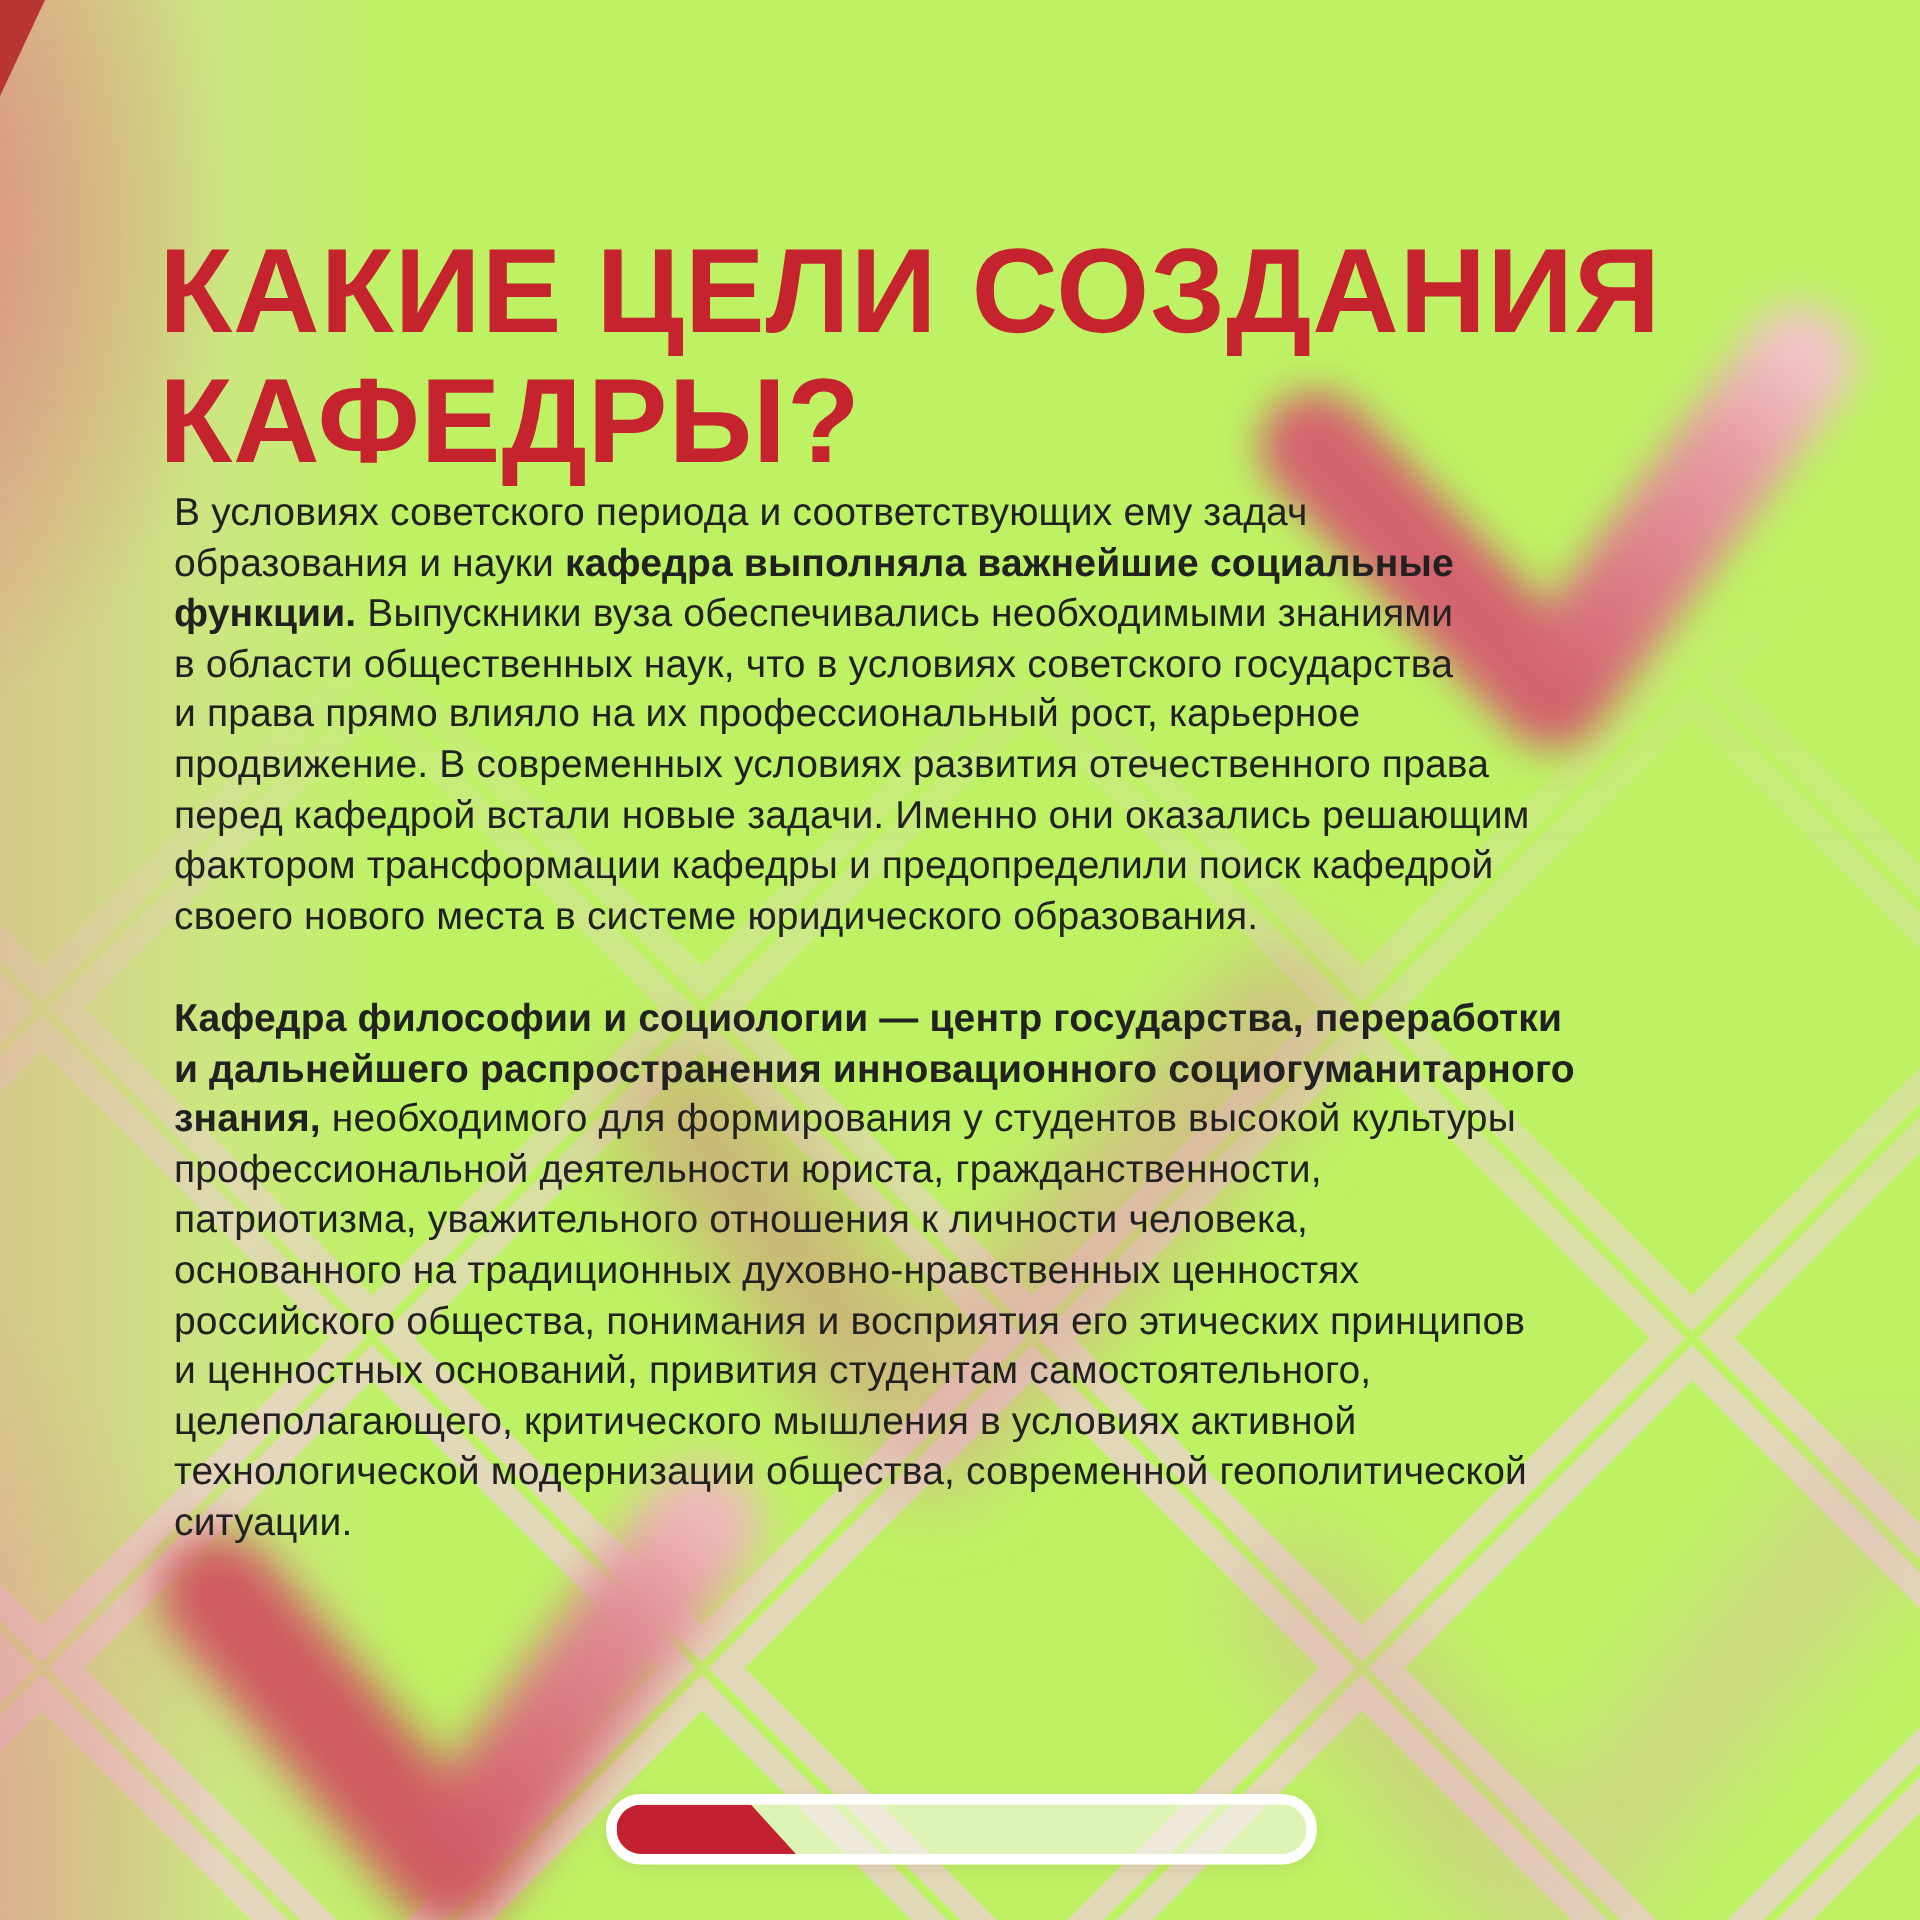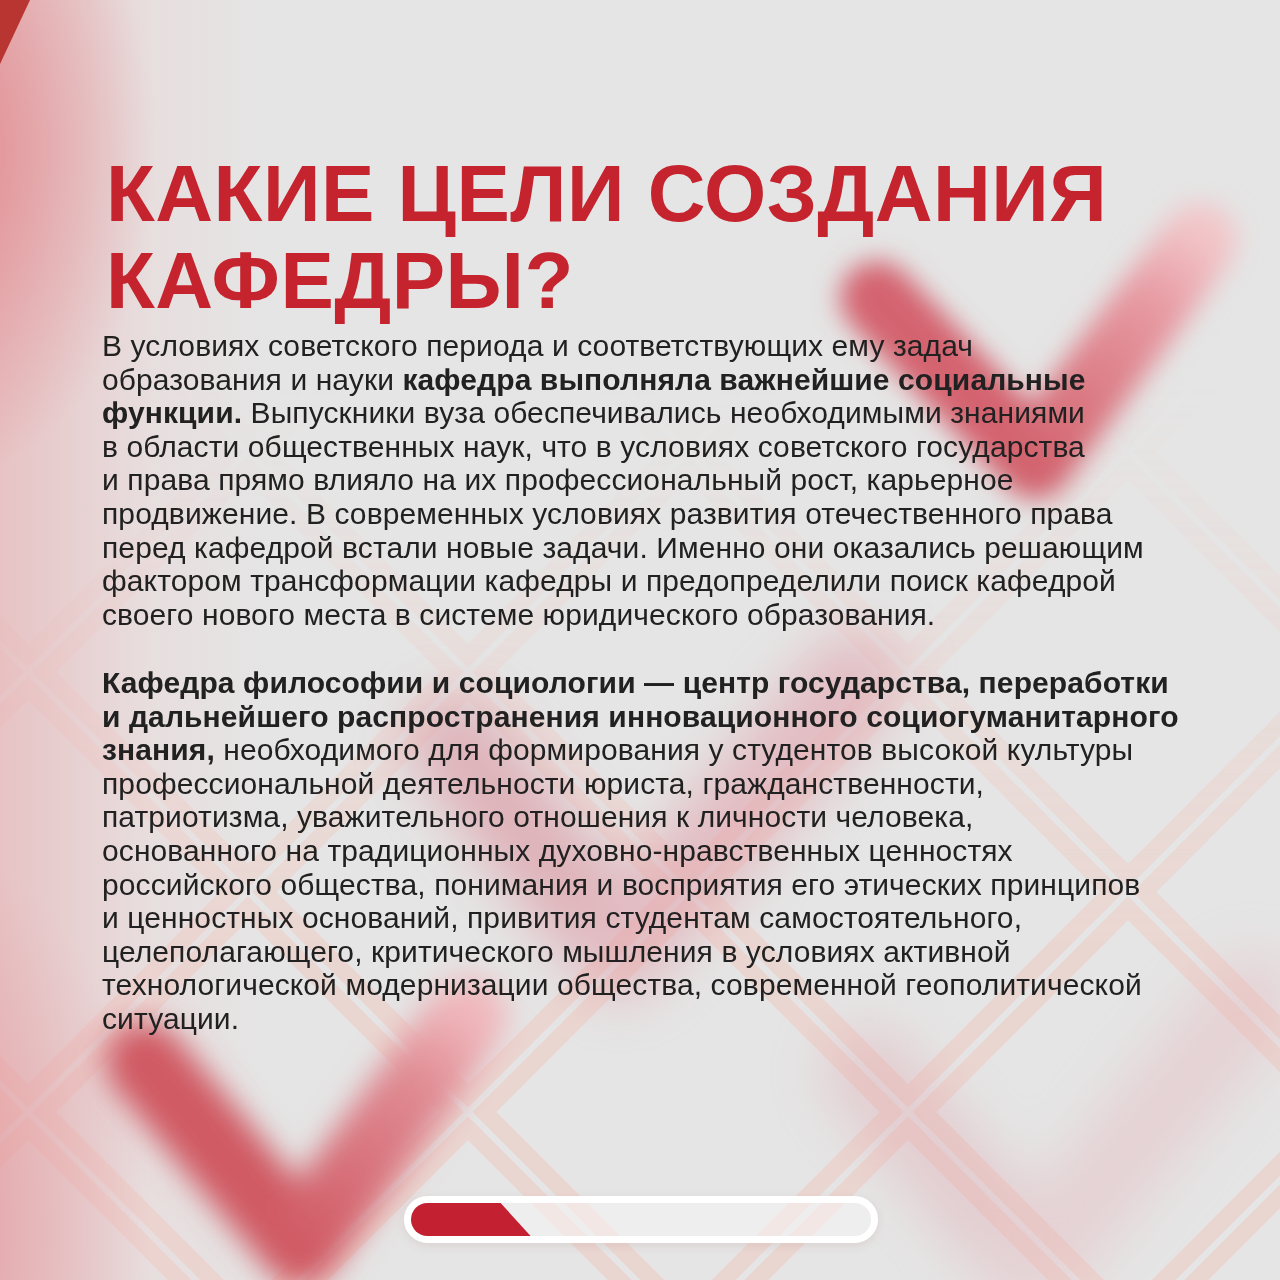--- a/index.html
+++ b/index.html
@@ -4,21 +4,21 @@
 <style>
   html, body {
     margin: 0; padding: 0;
     width: 1280px; height: 1280px;
     overflow: hidden;
     font-family: "Liberation Sans", "DejaVu Sans", sans-serif;
   }
   .canvas {
     position: relative;
     width: 1280px; height: 1280px;
-    background: #e5e5e5;
+    background: #bef264;
     overflow: hidden;
   }
   
   .pattern-svg {
     position: absolute; left: 0; top: 0;
     width: 1280px; height: 1280px;
     opacity: 0.8;
     -webkit-mask-image: linear-gradient(to bottom, rgba(0,0,0,0) 30%, rgba(0,0,0,0.55) 55%, #000 74%);
     mask-image: linear-gradient(to bottom, rgba(0,0,0,0) 30%, rgba(0,0,0,0.55) 55%, #000 74%);
   }
@@ -39,23 +39,23 @@
   .page-title {
     position: absolute; left: 106px; top: 96px;
     width: 1100px;
     font-size: 80px; line-height: 87px;
     font-weight: bold;
     color: #c5242e;
     white-space: pre-line;
     letter-spacing: 0.5px;
   }
   .para {
-    position: absolute; left: 102px;
+    position: absolute; left: 116px;
     width: 1115px;
-    font-size: 30px; line-height: 33.6px;
+    font-size: 26px; line-height: 33.6px;
     color: #212121;
     white-space: pre-line;
     letter-spacing: 0.1px;
   }
   #para1 { top: 299px; }
   #para2 { top: 636px; }
   .bold-run { font-weight: bold; }
   
   .progress-track {
     position: absolute; left: 404px; top: 1196px;

